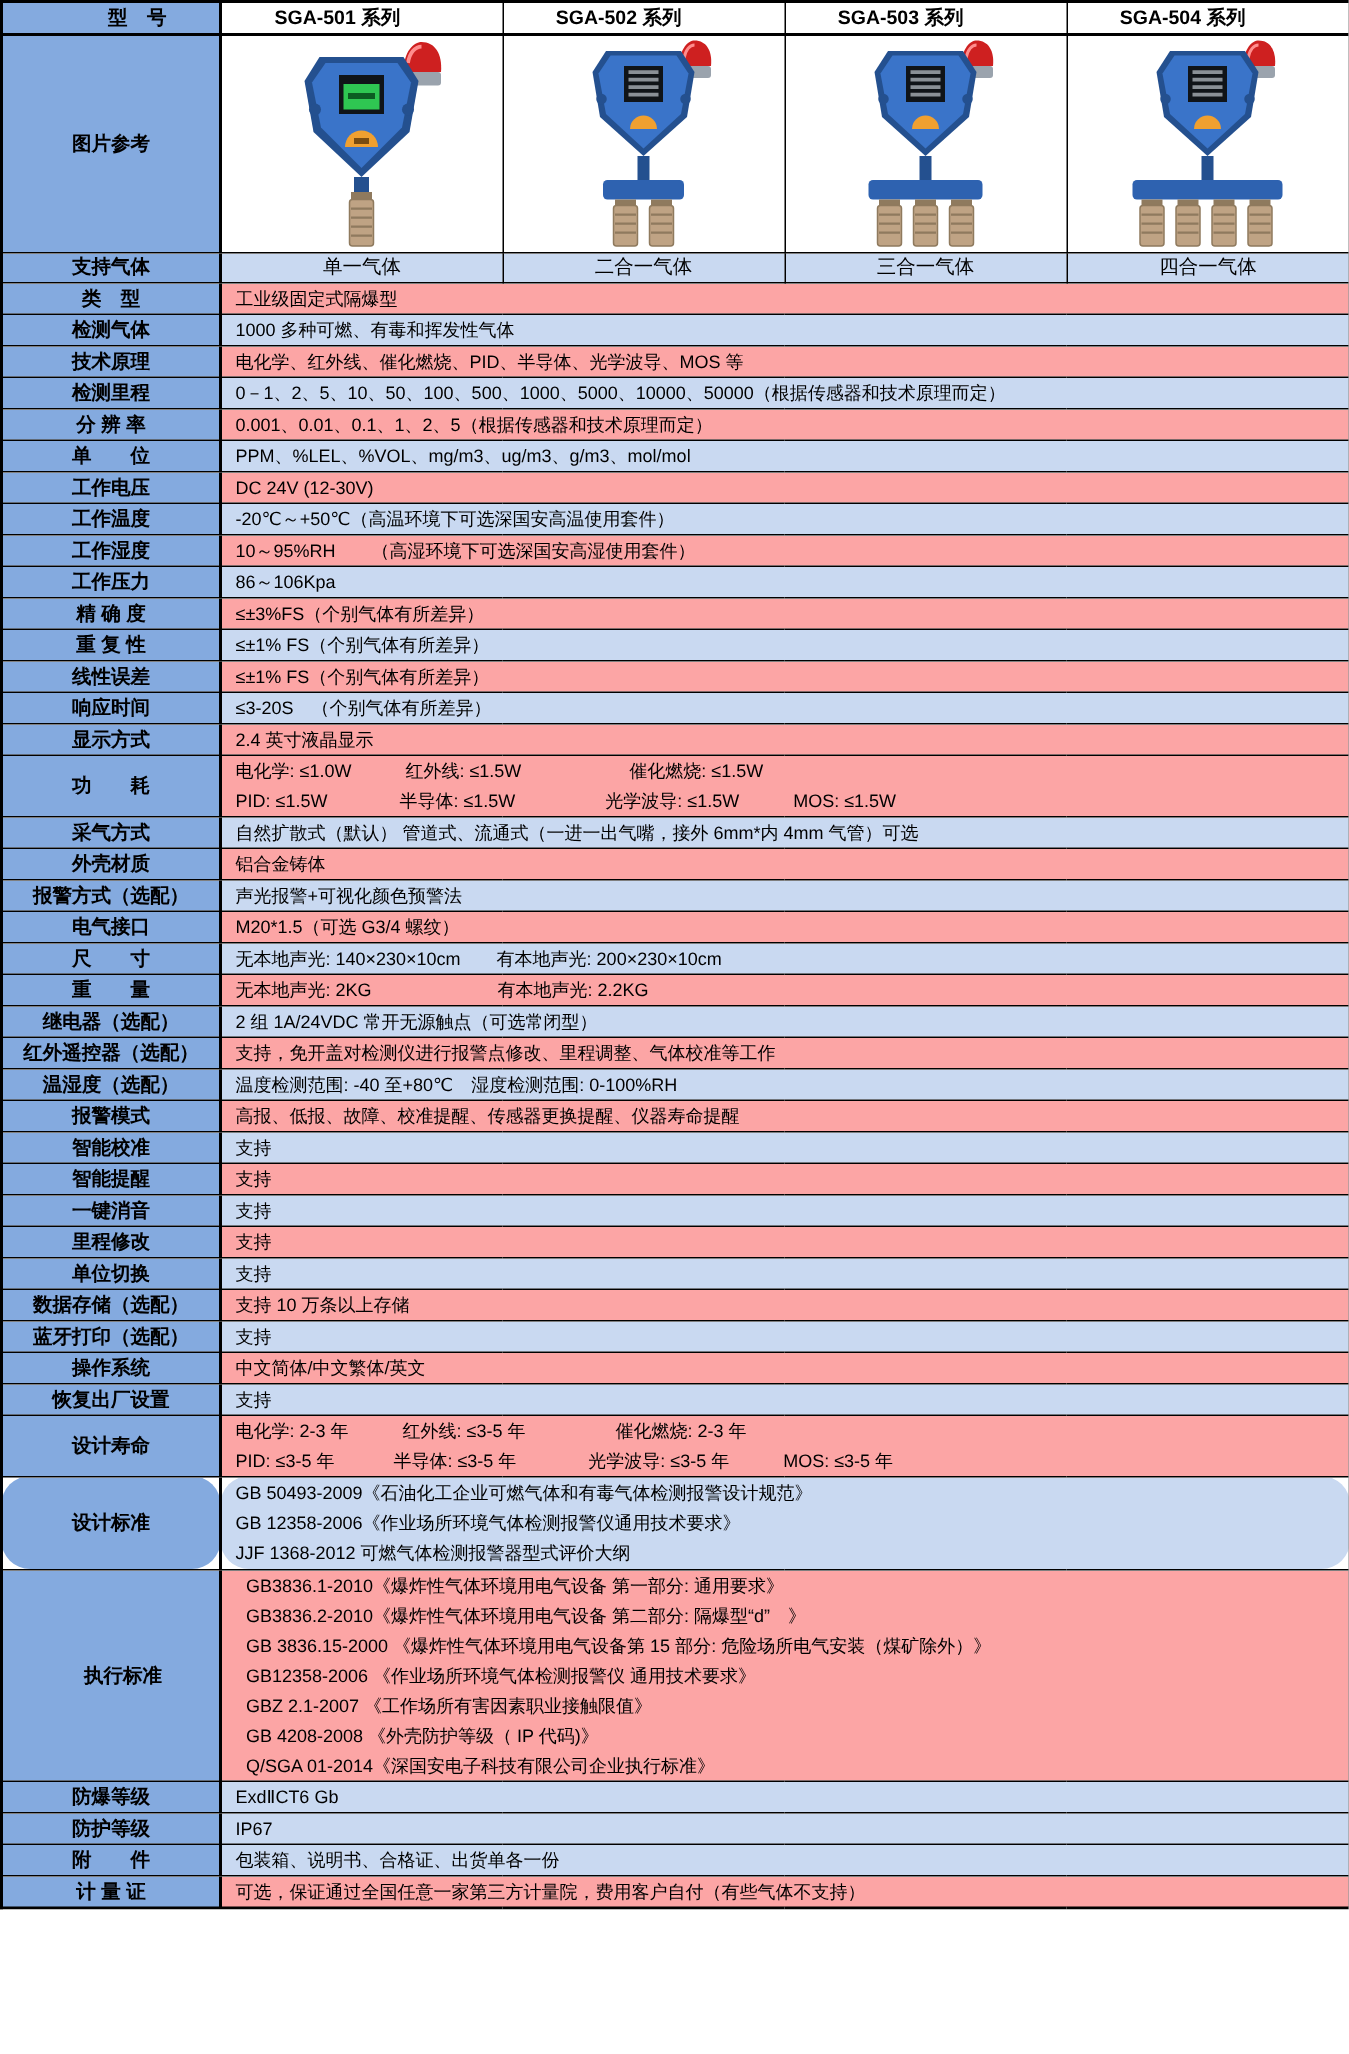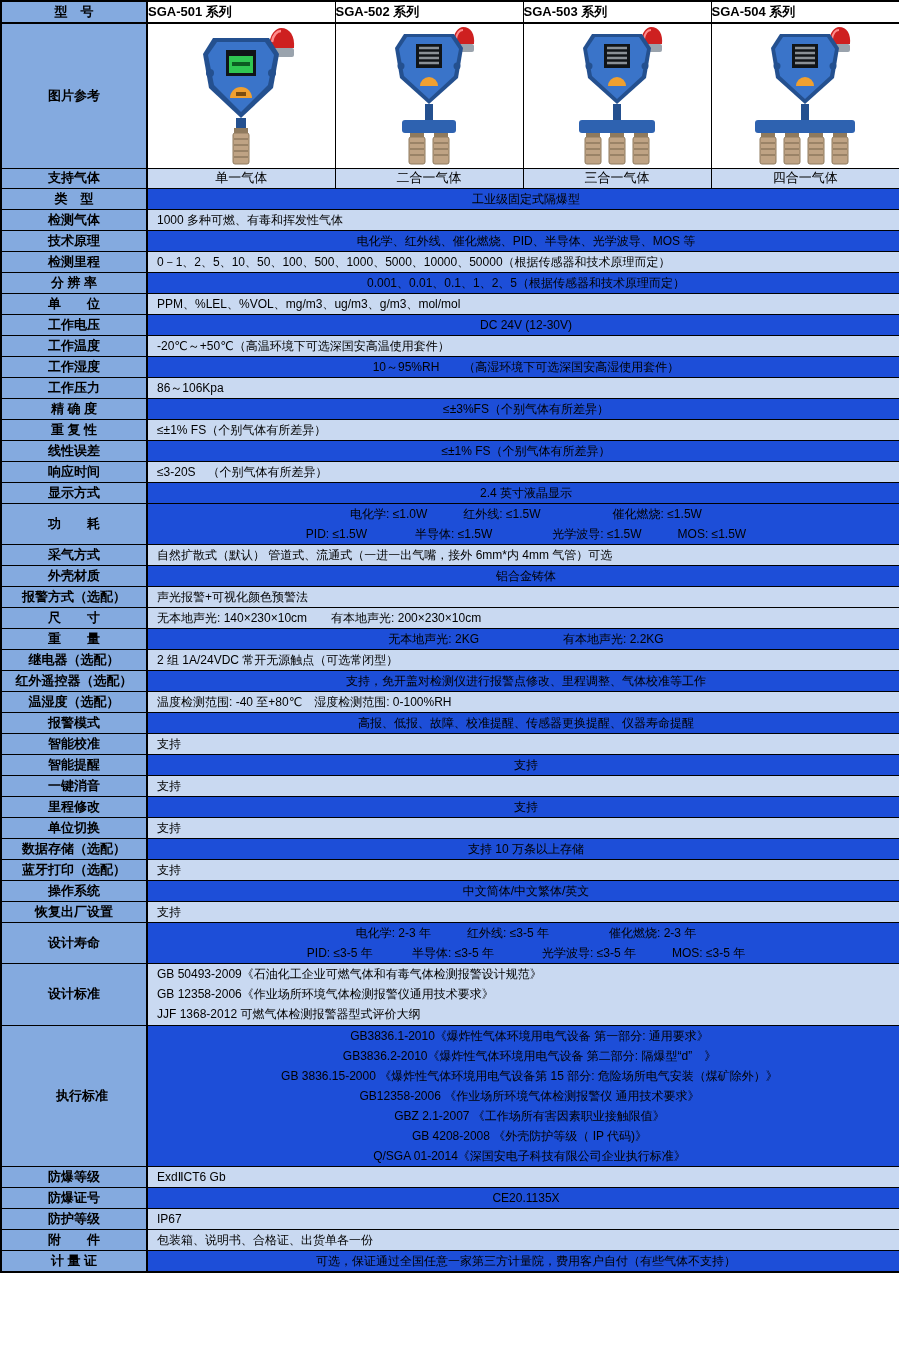--- a/index.html
+++ b/index.html
@@ -9,33 +9,33 @@
   }
   table.spec {
     width:899px; table-layout:fixed; border-collapse:collapse;
     border:2px solid #000;
   }
   td { border:1px solid #000; overflow:hidden; vertical-align:middle; }
   td.lbl {
     background:#84AADF; text-align:center; font-weight:bold;
     font-size:13px; color:#000; border-right:2px solid #000;
   }
-  tr.hdr td { height:22px; border-bottom:2px solid #000; }
+  tr.hdr td { height:22px; border-bottom:2px solid #000;padding-left:35px; }
   td.model {
     background:#fff; font-weight:bold; font-size:13px;
   }
   td.imgcell { background:#fff; text-align:center; vertical-align:middle; }
   tr.imgrow td { height:145px;margin-left:44px; }
   td.val { font-size:12px; padding:0 4px 0 9px; color:#000; }
   td.val .ln { height:20px; line-height:20px; white-space:nowrap; }
   tr.h1 td { height:20px; }
   tr.h2 td { height:41px; }
-  tr.h3 td { height:62px; }
+  tr.h3 td { height:62px;border-radius:19px; }
   tr.h7 td { height:116px;padding-left:16px; }
-  tr.a td.val, td.gas.a { background:#1d4ed8;text-align:center; }
+  tr.a td.val, td.gas.a { background:#fca5a5; }
   tr.b td.val, td.gas.b { background:#C9D9F1; }
   td.gas { text-align:center; font-size:13px; background:#CFDDF2; }
   svg.device { display:block; margin:0 auto; }
 </style>
 </head>
 <body>
 
 <table class="spec">
   <colgroup>
       <col style="width:146px">
@@ -277,20 +277,26 @@
         <td class="val" colspan="4">
           <div class="ln">铝合金铸体</div>
         </td>
       </tr>
   <tr class="h1 b">
         <td class="lbl">报警方式（选配）</td>
         <td class="val" colspan="4">
           <div class="ln">声光报警+可视化颜色预警法</div>
         </td>
       </tr>
+  <tr class="h1 a">
+        <td class="lbl">电气接口</td>
+        <td class="val" colspan="4">
+          <div class="ln">M20*1.5（可选 G3/4 螺纹）</div>
+        </td>
+      </tr>
   <tr class="h1 b">
         <td class="lbl">尺　　寸</td>
         <td class="val" colspan="4">
           <div class="ln">无本地声光: 140×230×10cm　　有本地声光: 200×230×10cm</div>
         </td>
       </tr>
   <tr class="h1 a">
         <td class="lbl">重　　量</td>
         <td class="val" colspan="4">
           <div class="ln">无本地声光: 2KG　　　　　　　有本地声光: 2.2KG</div>
@@ -400,26 +406,20 @@
           <div class="ln">GB 4208-2008 《外壳防护等级（ IP 代码)》</div>
           <div class="ln">Q/SGA 01-2014《深国安电子科技有限公司企业执行标准》</div>
         </td>
       </tr>
   <tr class="h1 b">
         <td class="lbl">防爆等级</td>
         <td class="val" colspan="4">
           <div class="ln">ExdⅡCT6 Gb</div>
         </td>
       </tr>
-  <tr class="h1 a">
-        <td class="lbl">防爆证号</td>
-        <td class="val" colspan="4">
-          <div class="ln">CE20.1135X</div>
-        </td>
-      </tr>
   <tr class="h1 b">
         <td class="lbl">防护等级</td>
         <td class="val" colspan="4">
           <div class="ln">IP67</div>
         </td>
       </tr>
   <tr class="h1 b">
         <td class="lbl">附　　件</td>
         <td class="val" colspan="4">
           <div class="ln">包装箱、说明书、合格证、出货单各一份</div>

